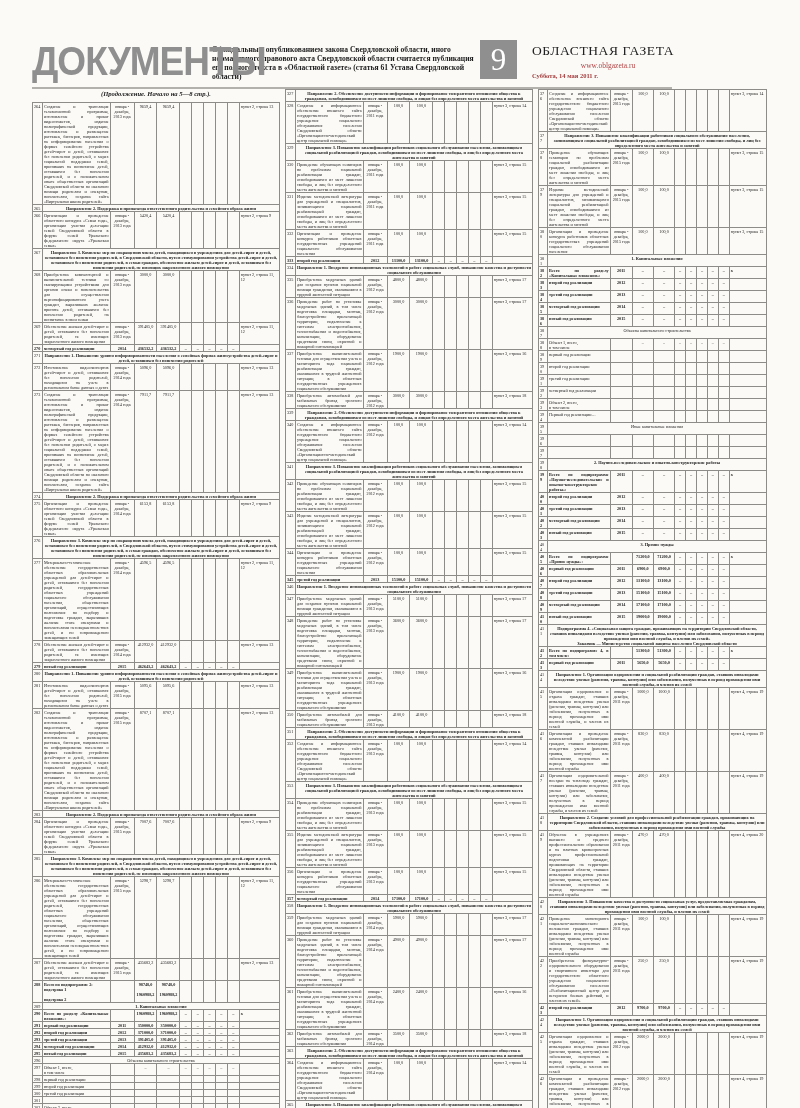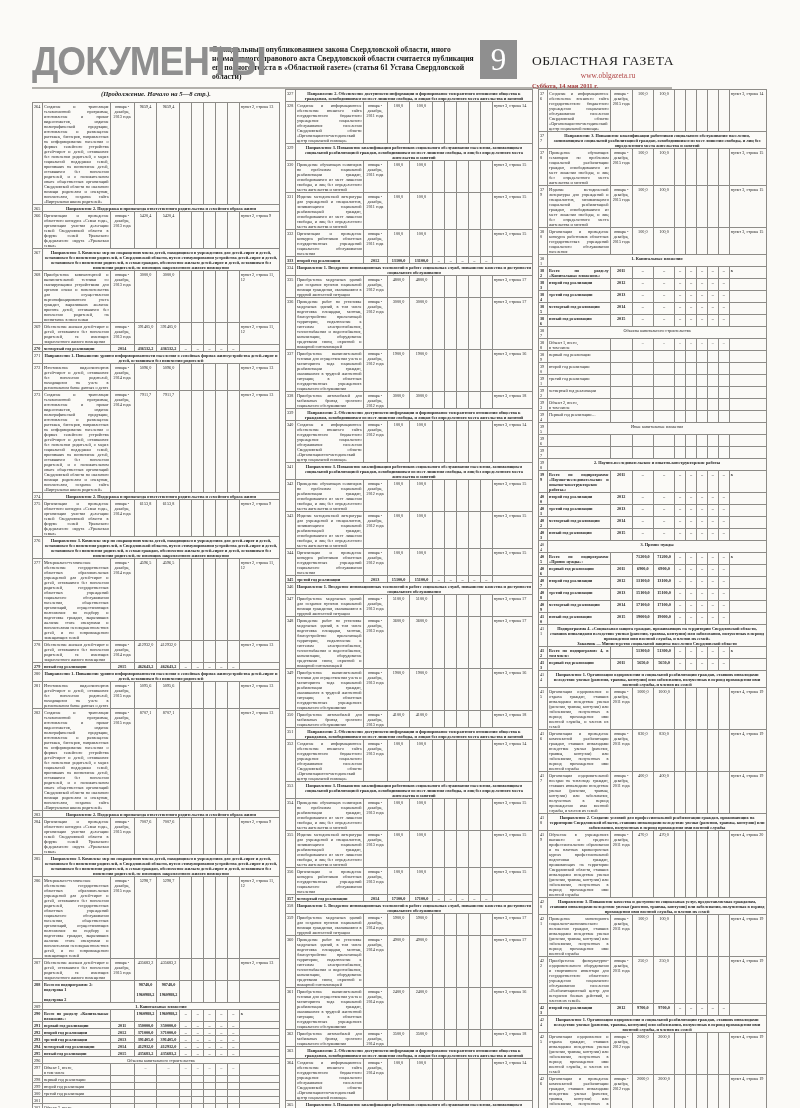--- a/index.html
+++ b/index.html
@@ -26,21 +26,21 @@
     width:268px;flex:none;margin-top:5px;
     font-size:7.6px;line-height:9px;font-weight:600;
   }
   .notice b{font-weight:800;}
   .pagebox{
     width:37px;height:39px;flex:none;margin-left:auto;
     background:#8f8f8f;color:#ffffff;
     font-size:31px;line-height:39px;text-align:center;
     font-family:"Liberation Serif", serif;
   }
-  .masthead{width:152px;flex:none;margin-left:15px;margin-top:13px;}
+  .masthead{width:152px;flex:none;margin-left:15px;margin-top:3px;}
   .mh-name{font-size:13.5px;letter-spacing:0.6px;color:#222;}
   .mh-site{font-size:7.5px;color:#b04444;margin-top:2px;text-align:center;}
   .mh-date{font-size:6.5px;font-weight:bold;color:#a33d3d;margin-top:2px;}
 
   
   .cols{position:absolute;top:89px;left:32px;display:flex;gap:5px;align-items:flex-start;}
   .col{flex:none;}
   .col-1,.col-2{width:248px;}
   .col-3{width:229px;}
   .cont-note{

